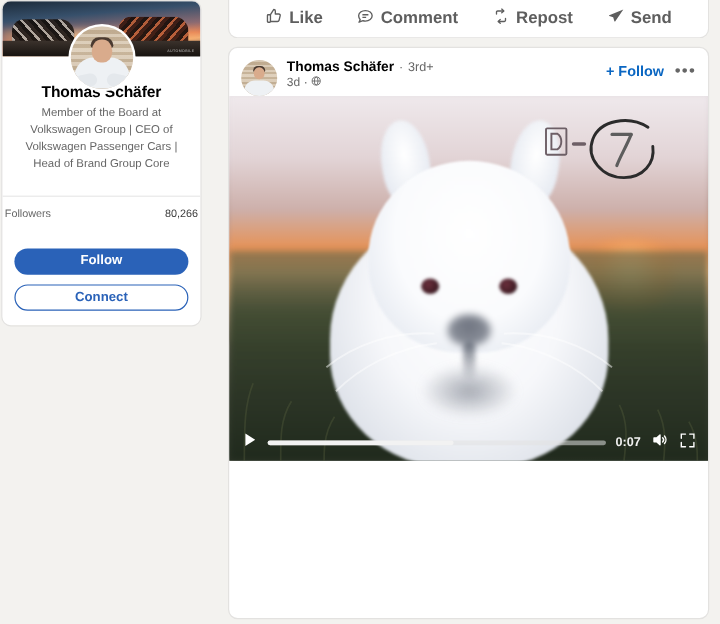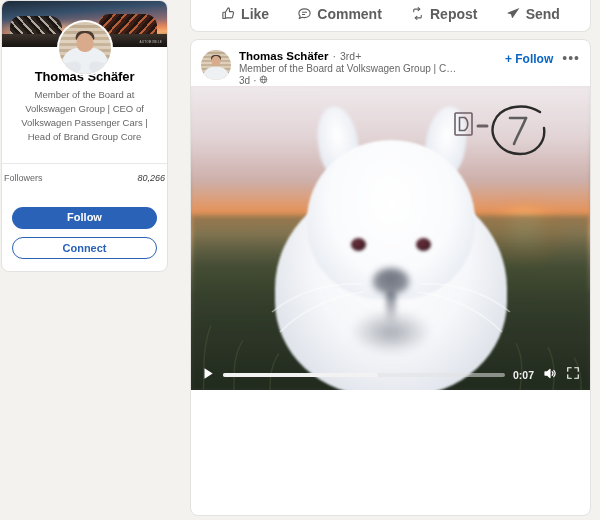--- a/index.html
+++ b/index.html
@@ -85,21 +85,21 @@
   .p-name { font-size: 13px; font-weight: bold; color: #000000; letter-spacing: -.1px; }
   .p-headline {
     margin-top: 4px; font-size: 9.5px; line-height: 14px; color: #666666; padding: 0 4px;
   }
   .divider { height: 1px; background: #e8e8e8; margin: 9px 0 0; }
   .followers-row {
     display: flex; justify-content: space-between; align-items: flex-end;
     padding: 9px 2px 8px; font-size: 9px;
   }
   .followers-label { color: #666666; }
-  .followers-count { color: #3b3b3b; font-weight: normal; font-style: italic; }
+  .followers-count { color: #3b3b3b; font-weight: normal; }
   .btns { padding: 16px 10px 12px; }
   .btn {
     display: block; width: 100%; height: 22px; line-height: 21px;
     border-radius: 14px; font-size: 11px; font-weight: bold; text-align: center; cursor: pointer;
   }
   .btn-follow { background: #2a62b8; color: #ffffff; border: none; margin-bottom: 8px; }
   .btn-connect { background: #ffffff; color: #2a62b8; border: 1.3px solid #2a62b8; }
 
   
   .feed { flex: 1; height: 520px; position: relative; background: #f3f2ef; padding-right: 9px; }
@@ -329,21 +329,20 @@
           <div class="hair"></div>
           <div class="head"></div>
         </div>
 
         <div class="post-meta">
           <div class="pm-line1">
             <span class="pm-name">Thomas Schäfer</span>
             <span class="pm-degree">·</span>
             <span class="pm-degree">3rd+</span>
           </div>
-          <div class="pm-sub">Member of the Board at Volkswagen Group | C…</div>
           <div class="pm-time">
             <span>3d</span>
             <span>·</span>
             <span>
               <svg width="9" height="9" viewBox="0 0 24 24" fill="none" stroke="#666" stroke-width="2">
                 <circle cx="12" cy="12" r="9"></circle>
                 <ellipse cx="12" cy="12" rx="4" ry="9"></ellipse>
                 <path d="M3 12h18"></path>
               </svg>
             </span>

